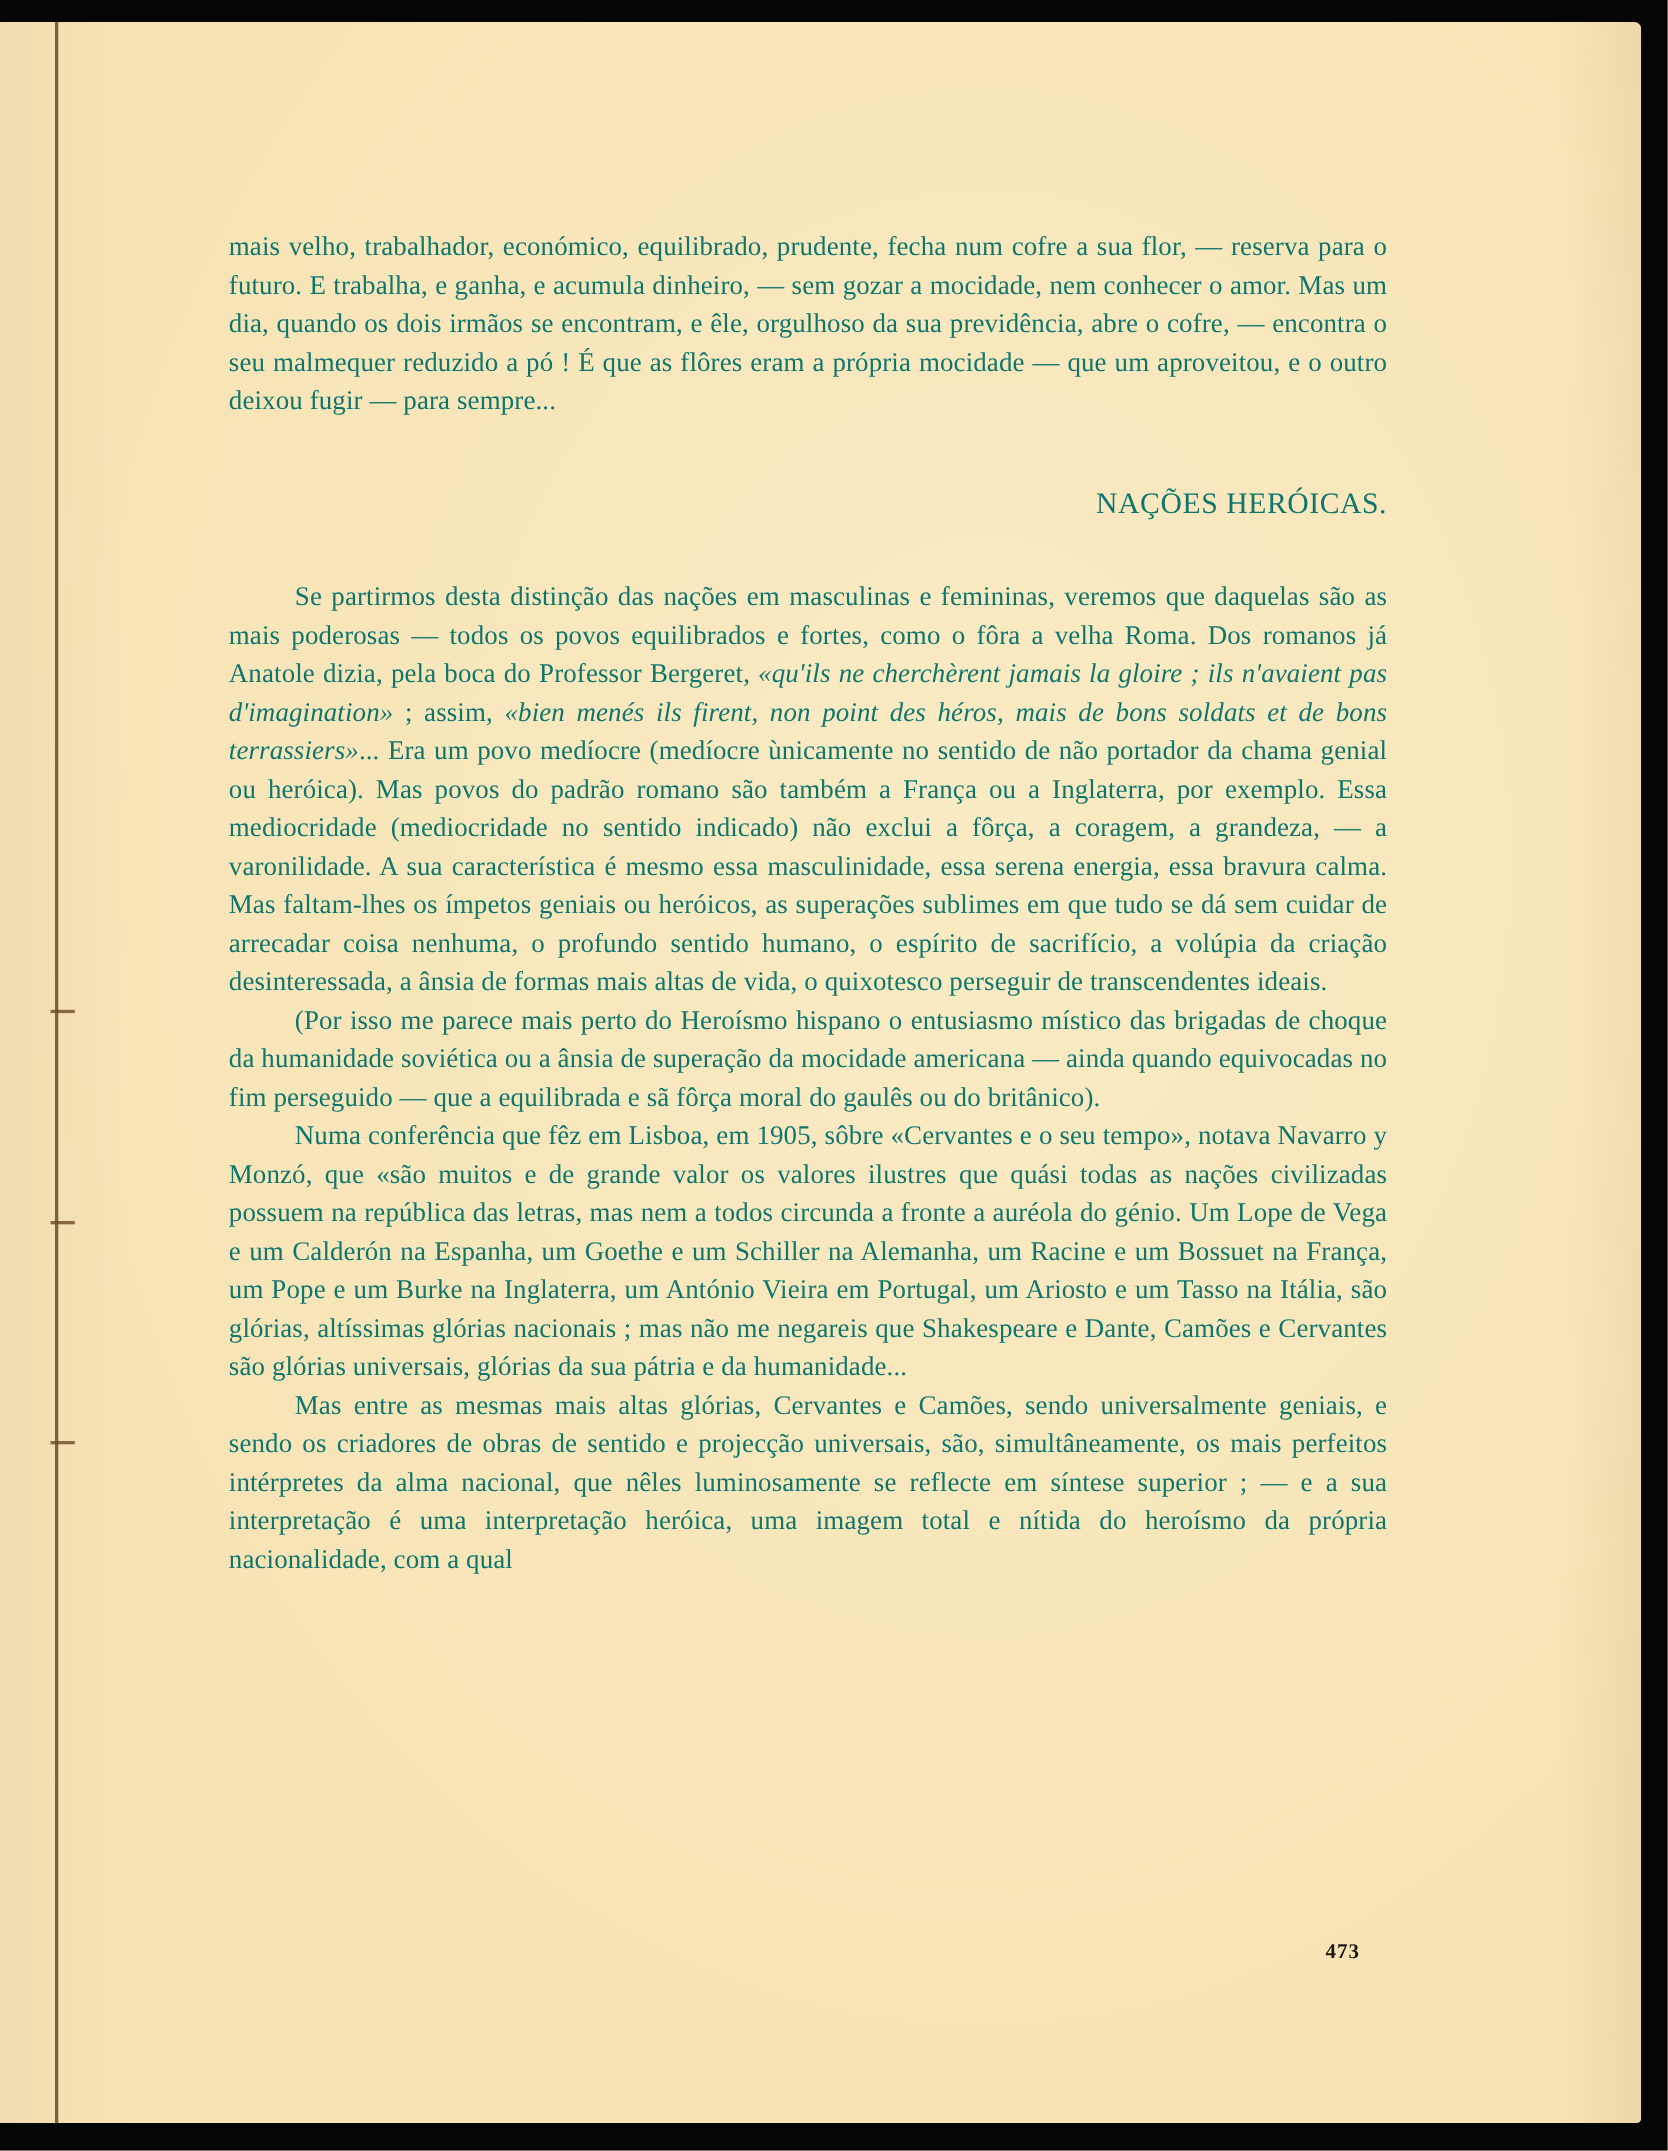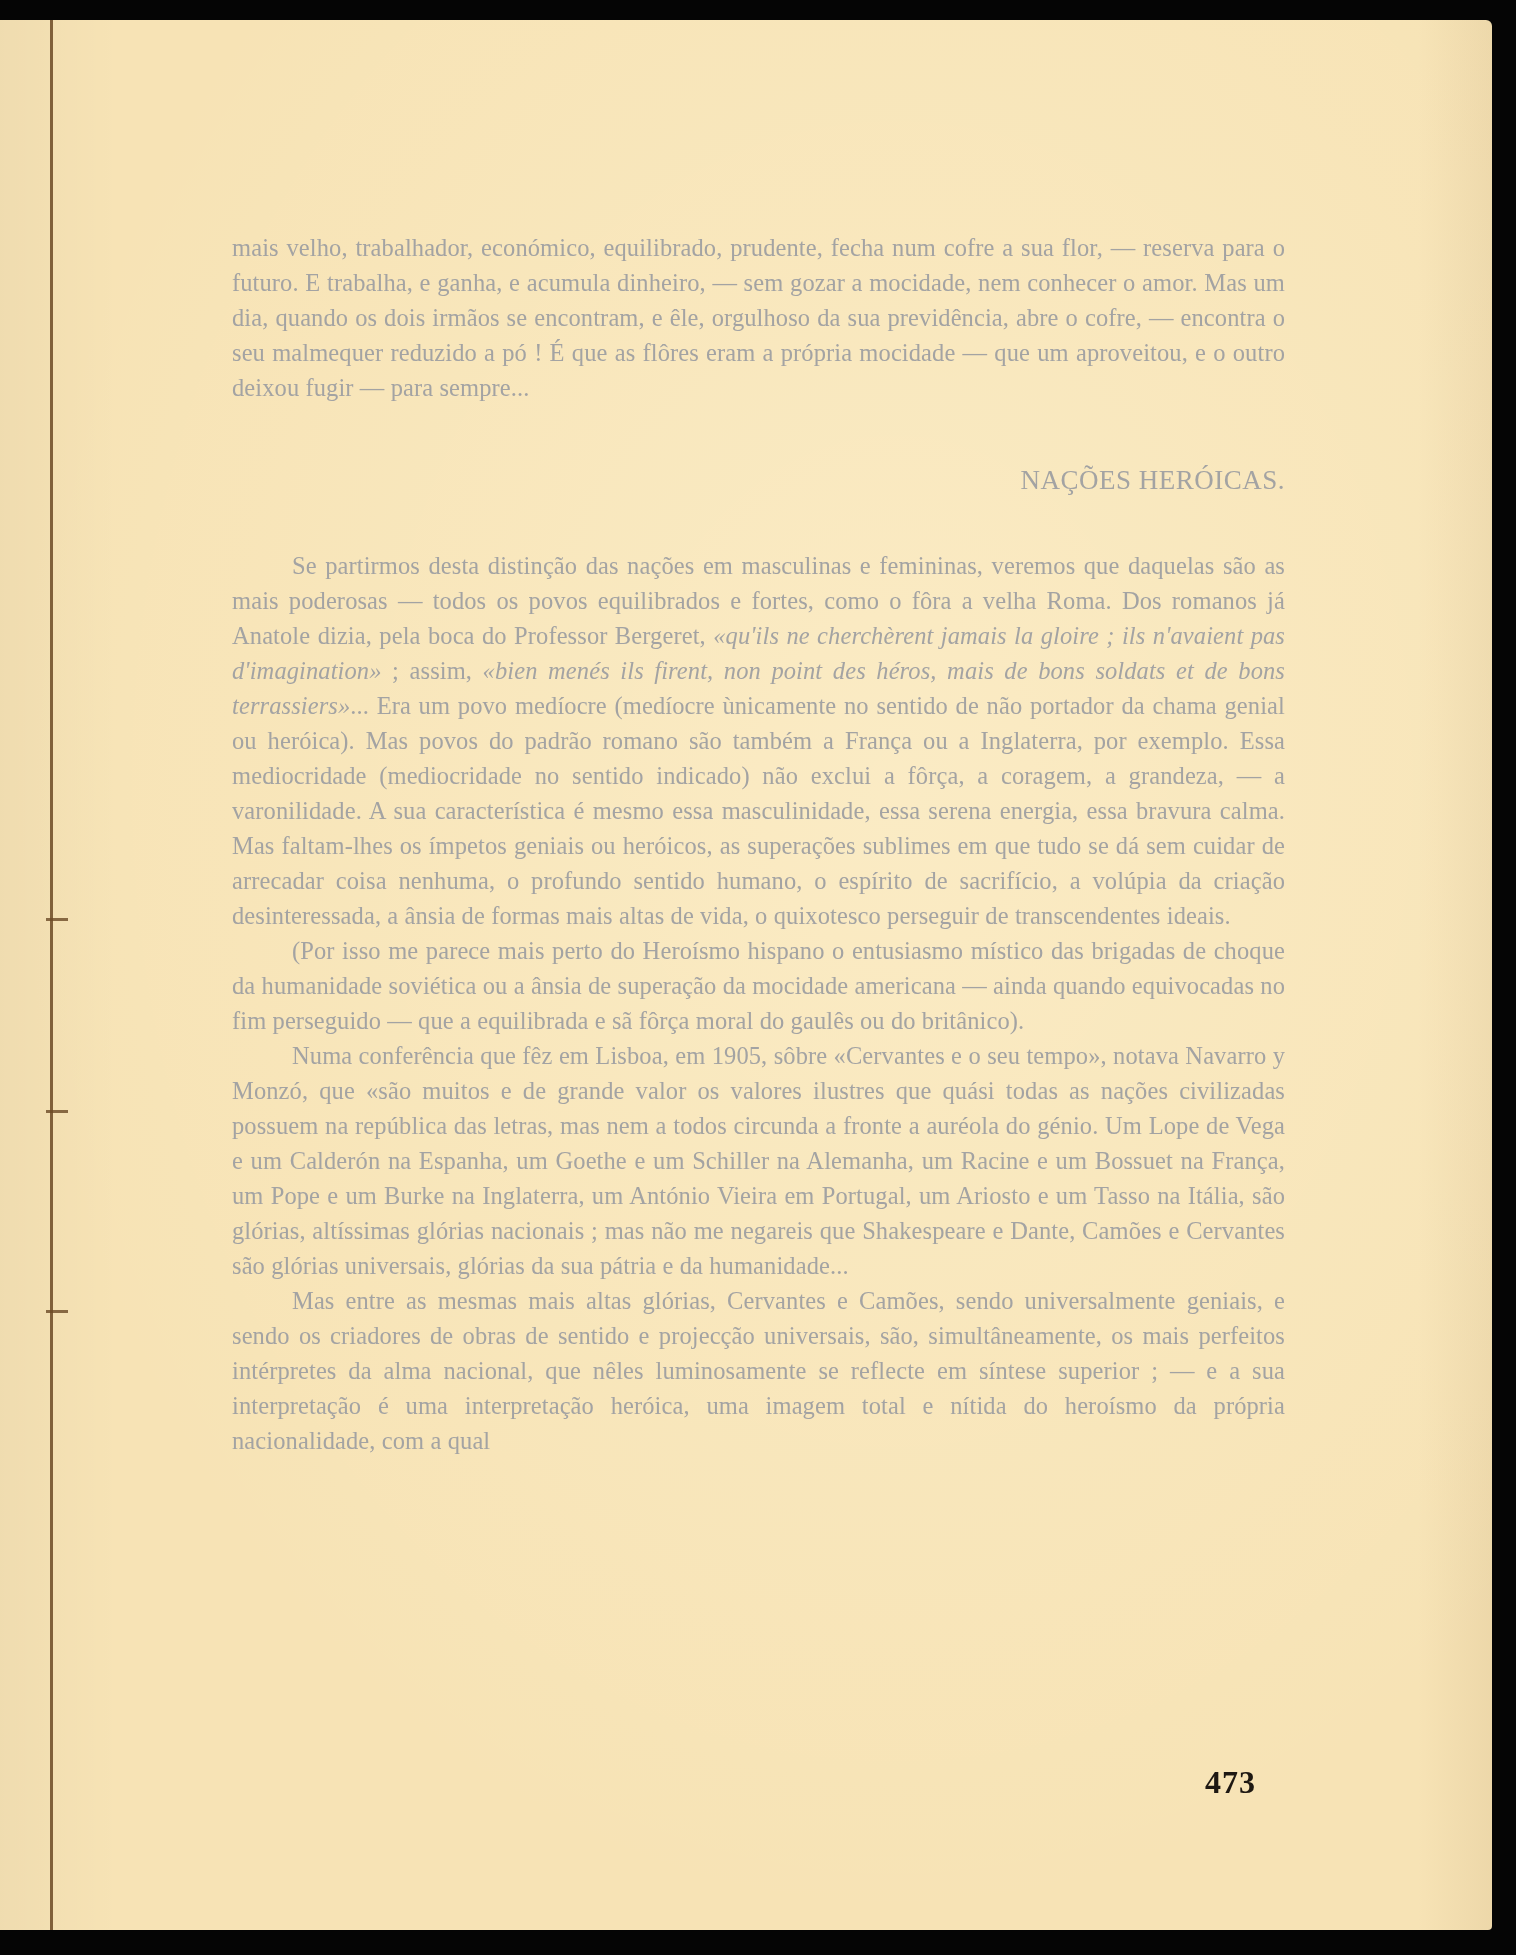--- a/index.html
+++ b/index.html
@@ -26,48 +26,47 @@
       opacity: 0.85;
     }
     .stitch {
       position: absolute; left: 46px;
       width: 22px; height: 3px;
       background: #6b4a25;
       opacity: 0.8;
     }
     .text-block {
       position: absolute;
-      left: 208px; top: 230px;
+      left: 208px; top: 207px;
       width: 1053px;
       font-family: "Liberation Serif", "DejaVu Serif", serif;
       font-size: 24.5px;
       line-height: 35px;
-      color: #a3a3a3;
+      color: #0f766e;
       text-align: justify;
       letter-spacing: 0.1px;
-      margin-left: 24px;
     }
     .text-block p { margin: 0; }
     .indent { text-indent: 60px; }
     .heading {
       margin: 58px 0 50px 120px !important;
       font-size: 27px;
       line-height: 35px;
       letter-spacing: 0.5px;
       text-align: right;
     }
     .heading span { display: block; }
     .lastline-left { text-align-last: left; }
     em { font-style: italic; }
     .page-number {
       position: absolute;
       left: 1205px; top: 1764px;
       font-family: "Liberation Serif", "DejaVu Serif", serif;
       font-weight: bold;
-      font-size: 32px;
+      font-size: 19px;
       color: #1e1812;
       letter-spacing: 1px;
     }
   </style>
 </head>
 <body>
 
 <div class="paper"></div>
 <div class="binding"></div>
 <div class="stitch" style="top:918px"></div>

